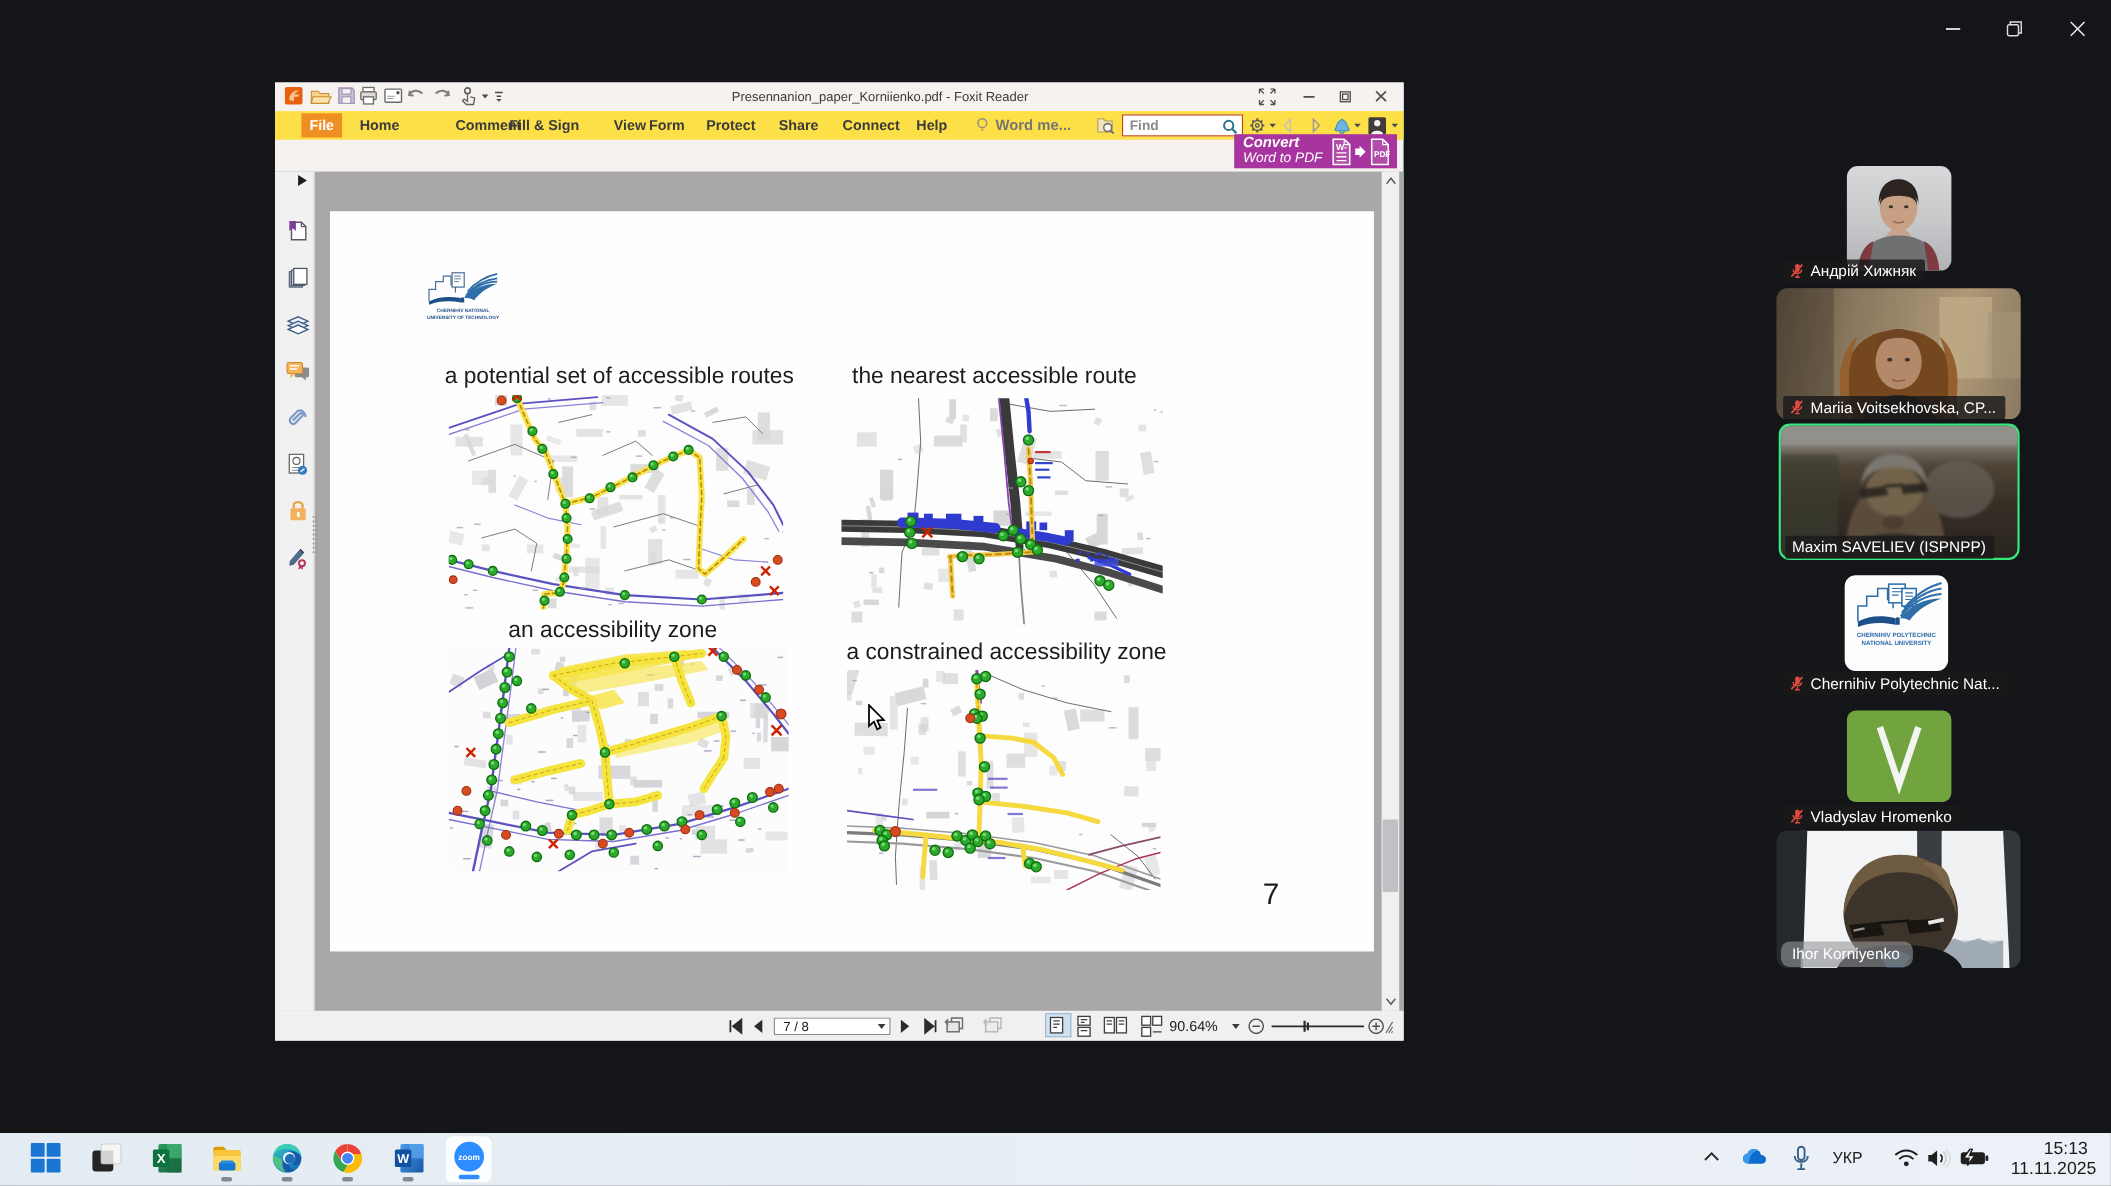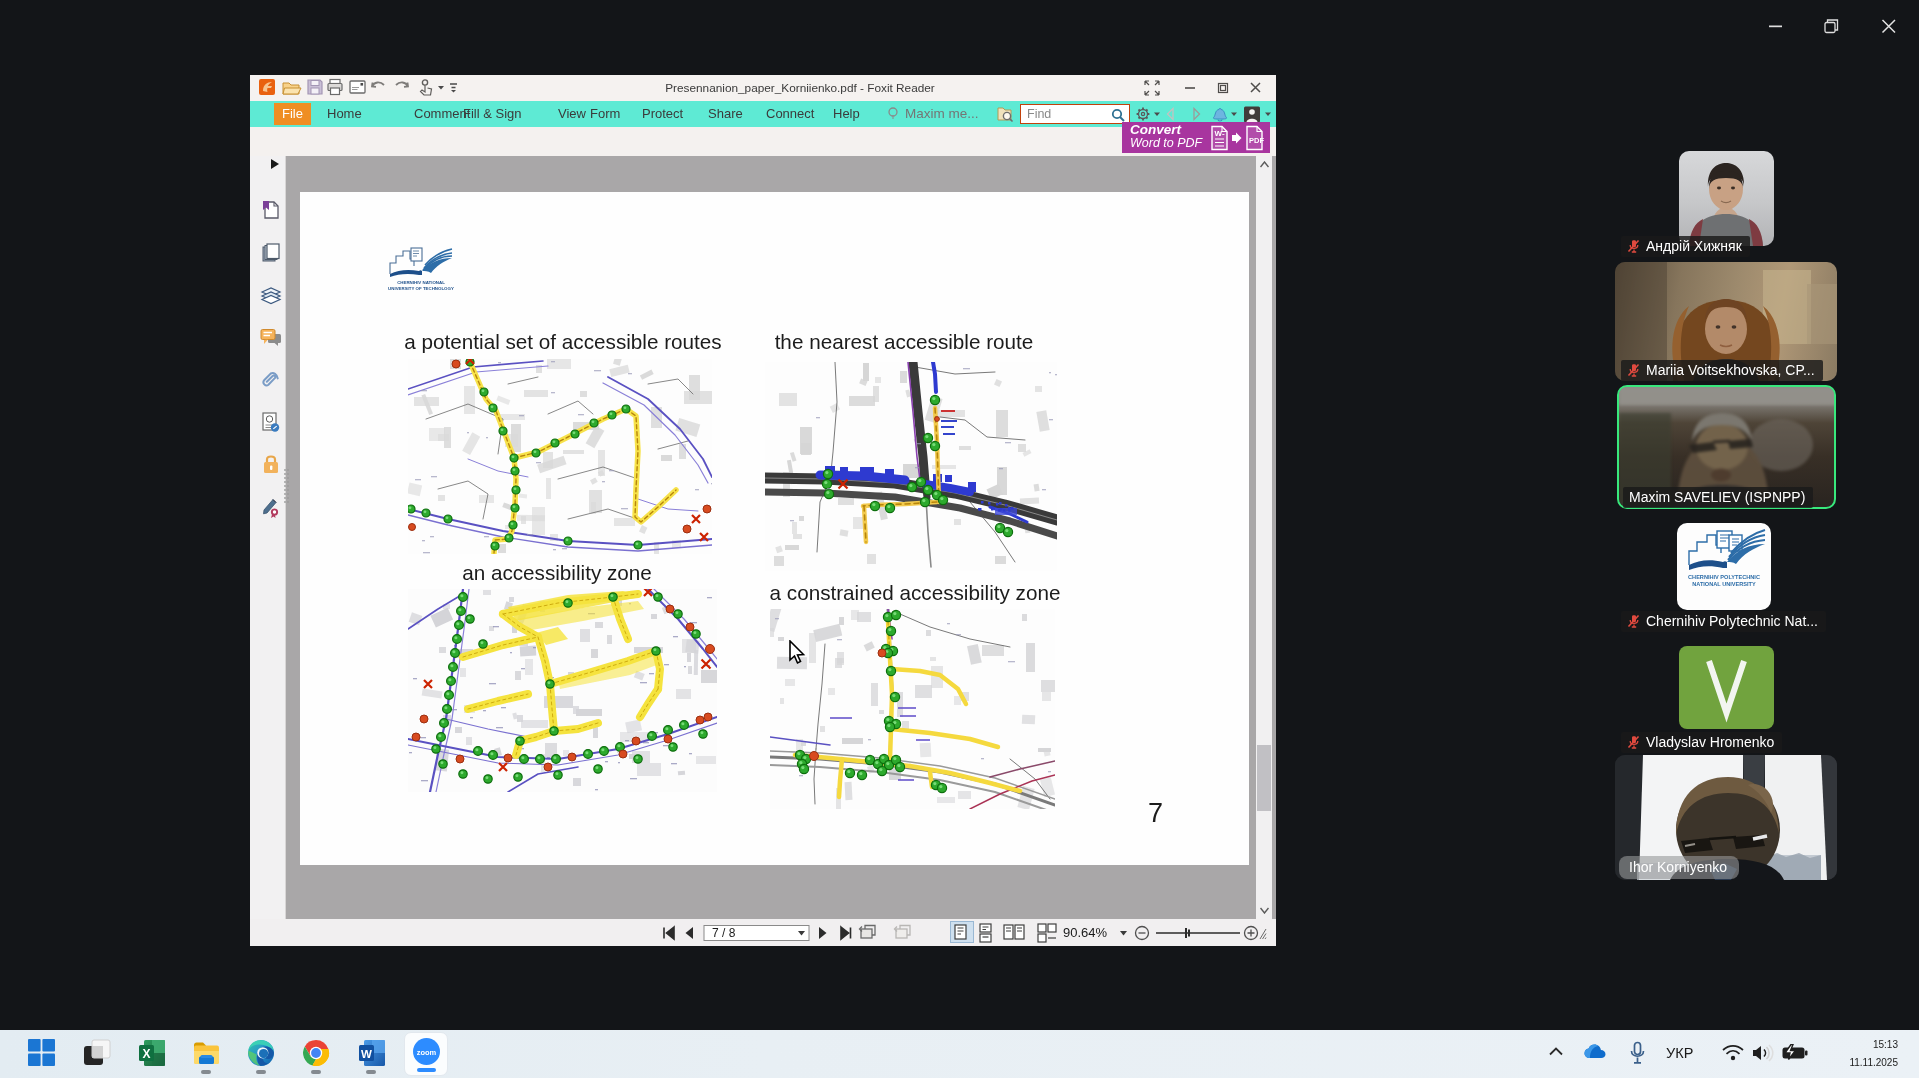--- a/index.html
+++ b/index.html
@@ -1,21 +1,21 @@
 <!DOCTYPE html>
 <html><head>
 <meta charset="utf-8">
 <style>
   * { margin:0; padding:0; box-sizing:border-box; }
   html,body { width:1919px; height:1078px; overflow:hidden; background:#131518; font-family:"Liberation Sans", sans-serif; }
   .abs { position:absolute; }
   
   #foxit { position:absolute; left:250px; top:75px; width:1026px; height:871px; background:#f4f1ef; }
   #titlebar { position:absolute; left:0; top:0; width:100%; height:26px; background:#f5f2f0; }
-  #menubar { position:absolute; left:0; top:26px; width:100%; height:26px; background:#5eead4; }
+  #menubar { position:absolute; left:0; top:26px; width:100%; height:26px; background:#fde047;font-weight:bold; }
   #tabbar  { position:absolute; left:0; top:52px; width:100%; height:29px; background:#f0edeb; }
   #docwrap { position:absolute; left:0; top:81px; width:100%; height:763px; background:#a9a7a8; }
   #sidebar { position:absolute; left:0; top:0; width:36px; height:100%; background:#f2f1f2; border-right:1px solid #d8d6d6; }
   #statusbar { position:absolute; left:0; bottom:0; width:100%; height:27px; background:#f1eff0; }
   #page { position:absolute; left:50px; top:117px; width:949px; height:673px; background:#fefefe; }
   .menu-item { display:inline-block; font-size:13px; color:#3b3b3b; }
   
   .tile { position:absolute; border-radius:10px; overflow:hidden; }
   .nlabel { position:absolute; background:rgba(26,26,26,0.82); color:#fff; font-size:14px;
             padding:2px 8px 3px 6px; display:flex; align-items:center; border-radius:2px; white-space:nowrap; }
@@ -103,21 +103,21 @@
     <div class="menu-item abs" style="left:288px; top:5px;margin-left:20px;">View</div>
     <div class="menu-item abs" style="left:340px; top:5px;">Form</div>
     <div class="menu-item abs" style="left:392px; top:5px;">Protect</div>
     <div class="menu-item abs" style="left:458px; top:5px;">Share</div>
     <div class="menu-item abs" style="left:516px; top:5px;">Connect</div>
     <div class="menu-item abs" style="left:583px; top:5px;">Help</div>
     <svg class="abs" style="left:635px; top:4px;" width="16" height="18" viewBox="0 0 16 18">
       <circle cx="8" cy="7" r="4" fill="none" stroke="#8a8a8a" stroke-width="1.3"></circle>
       <path d="M 6.5 11 L 9.5 11 M 7 13 L 9 13" stroke="#8a8a8a" stroke-width="1.2"></path>
     </svg>
-    <div class="abs" style="left:655px; top:5px; font-size:13.5px; color:#757575;">Maxim me...</div>
+    <div class="abs" style="left:655px; top:5px; font-size:13.5px; color:#757575;">Word me...</div>
 
     <svg class="abs" style="left:746px; top:3px;" width="20" height="20" viewBox="0 0 20 20">
       <path d="M 2 4 L 7 4 L 9 6 L 15 6 L 15 16 L 2 16 Z" fill="#f0e2bd" stroke="#b29a55" stroke-width="1"></path>
       <circle cx="11" cy="12" r="3.6" fill="#fdf8ee" stroke="#6e6e6e" stroke-width="1.4"></circle>
       <path d="M 13.5 14.5 L 16.5 17.5" stroke="#6e6e6e" stroke-width="1.6"></path>
     </svg>
     <div class="abs" style="left:770px; top:3px; width:110px; height:20px; background:#fff; border:1px solid #c2410c;">
       <span style="position:absolute; left:6px; top:2px; font-size:12.5px; color:#8a8a8a;">Find</span>
       <svg class="abs" style="right:3px; top:2px;" width="16" height="16" viewBox="0 0 16 16">
         <circle cx="7" cy="7" r="4.2" fill="none" stroke="#2e7092" stroke-width="1.8"></circle>
@@ -1274,14 +1274,14 @@
     <path d="M 2 8 L 5 8 L 10 4 L 10 18 L 5 14 L 2 14 Z" fill="#1f1f1f"></path>
     <path d="M 13 7.5 C 15 9.5 15 12.5 13 14.5" fill="none" stroke="#1f1f1f" stroke-width="1.6"></path>
     <path d="M 15.5 5 C 19 8 19 14 15.5 17" fill="none" stroke="#cfcfcf" stroke-width="1.6"></path>
     <path d="M 18 3 C 23 7.5 23 14.5 18 19" fill="none" stroke="#dedede" stroke-width="1.6"></path>
   </svg>
   <svg class="abs" style="left:1781px; top:14px;" width="28" height="18" viewBox="0 0 28 18">
     <rect x="1.5" y="3.5" width="22" height="11" rx="2.5" fill="#1f1f1f"></rect>
     <rect x="24" y="6.5" width="2.5" height="5" rx="1" fill="#1f1f1f"></rect>
     <path d="M 10 0.5 L 4 9 L 9 9 L 7.5 15.5 L 14.5 6.5 L 9.5 6.5 L 12 0.5 Z" fill="#fff" stroke="#1f1f1f" stroke-width="1.4"></path>
   </svg>
-  <div class="abs" style="left:1828px; top:6px; width:70px; text-align:right; font-size:10px; color:#1b1b1b; line-height:18px;">15:13<br>11.11.2025</div>
+  <div class="abs" style="left:1828px; top:6px; width:70px; text-align:right; font-size:16px; color:#1b1b1b; line-height:18px;">15:13<br>11.11.2025</div>
 </div>
 
 </body></html>

